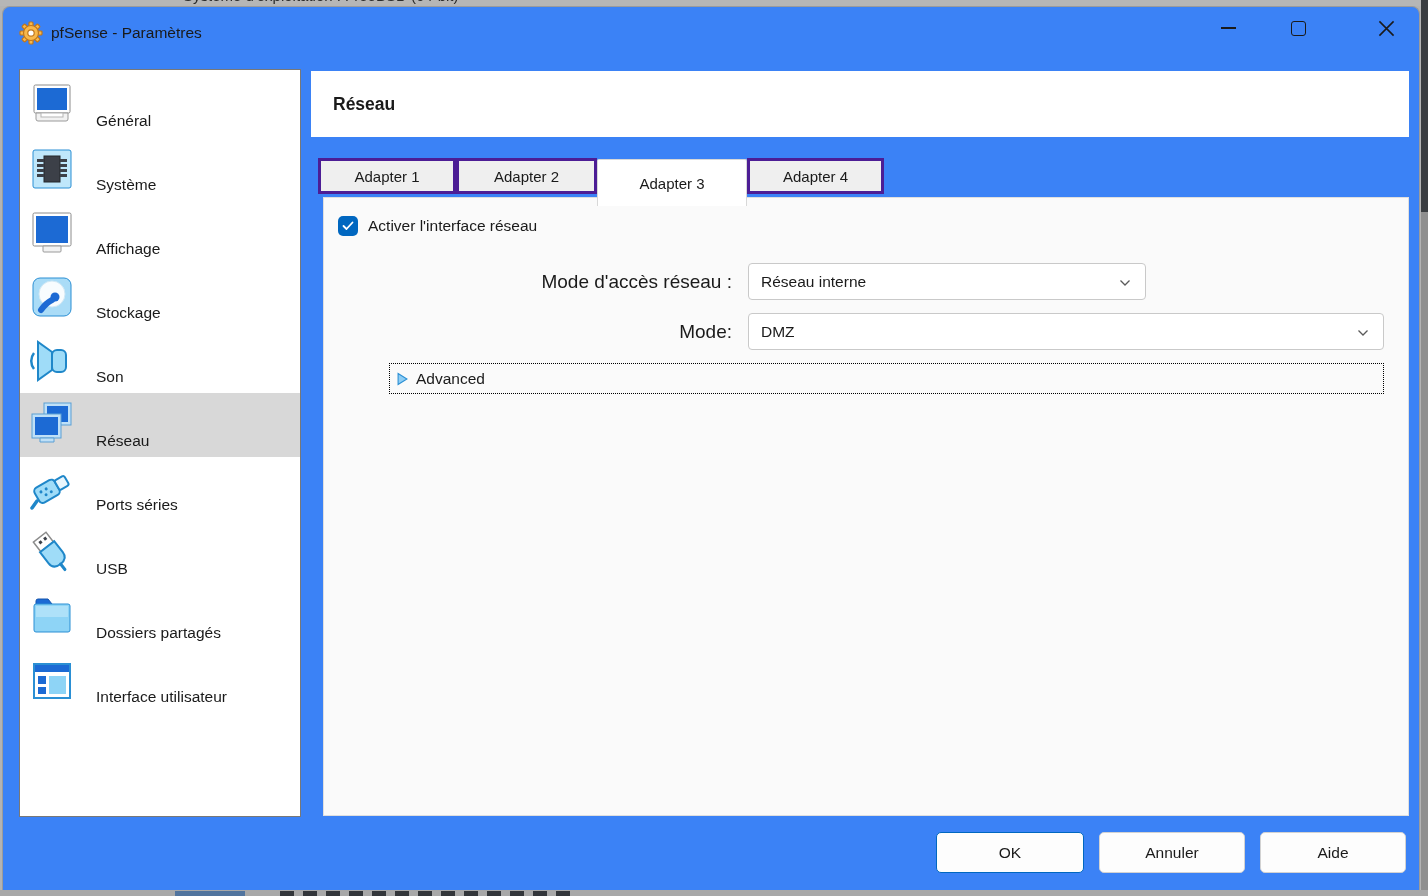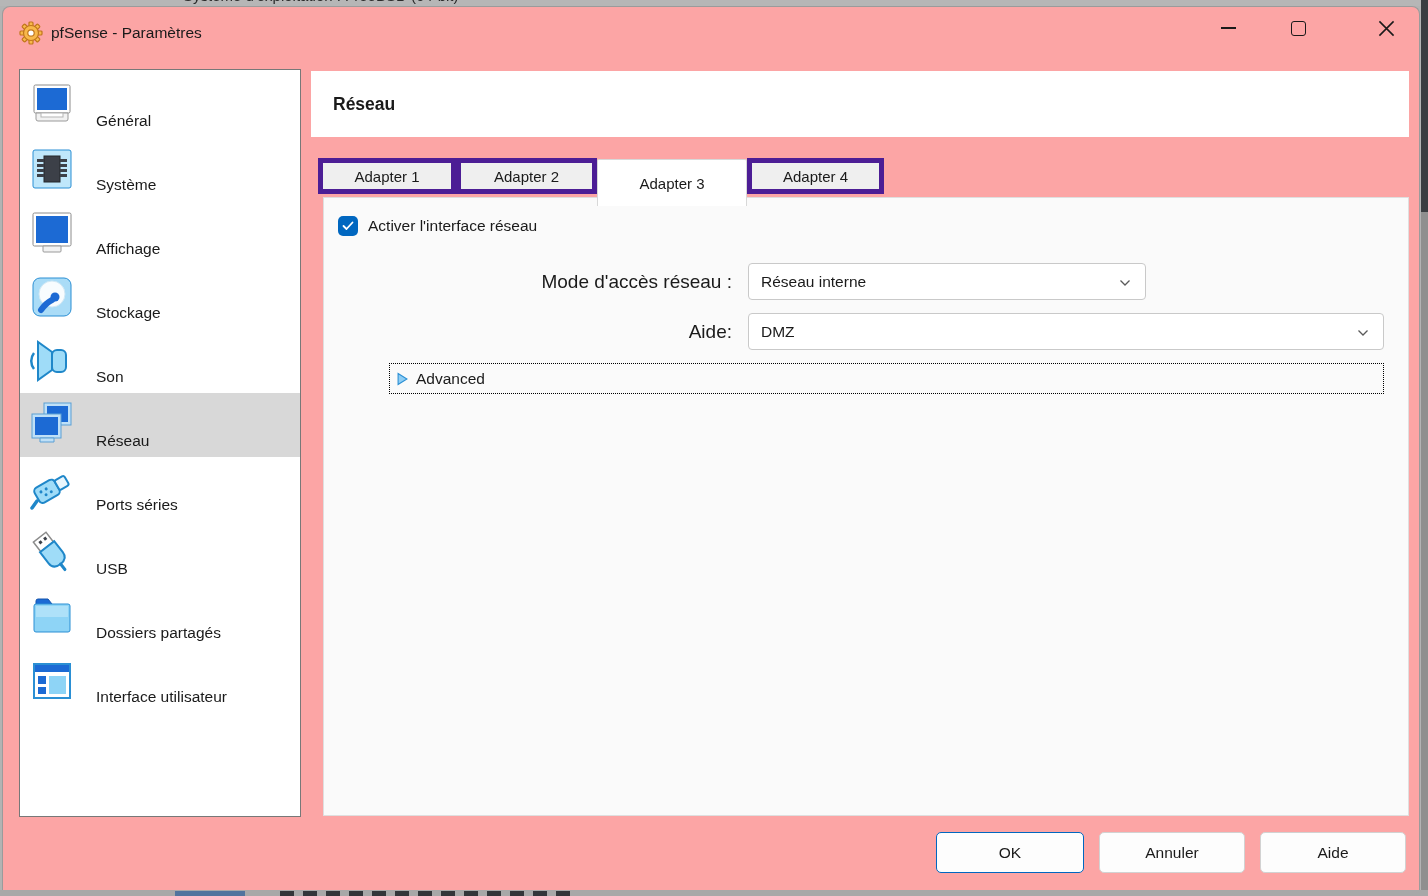--- a/index.html
+++ b/index.html
@@ -18,21 +18,21 @@
   .bg-right-dark  { position:absolute; left:1421px; top:0;    width:7px; height:212px; background:#3a3d41; }
   .bg-right-gray  { position:absolute; left:1421px; top:212px; width:7px; height:678px; background:#8f8f8f; }
   .bg-bottom { position:absolute; left:0; top:890px; width:1428px; height:6px; background:#a8a8a8; }
   .bg-bottom .frag-blue { position:absolute; left:175px; top:1px; width:70px; height:5px; background:#51749e; }
   .bg-bottom .frag-dashes { position:absolute; left:280px; top:1px; width:290px; height:5px;
       background:repeating-linear-gradient(90deg,#33363a 0 14px,transparent 14px 23px); }
 
   
   .dialog {
     position:absolute; left:2px; top:6px; width:1418px; height:884px;
-    background:#fca5a5; border:1px solid #9b9b9b; border-bottom:none;
+    background:#3b82f6; border:1px solid #9b9b9b; border-bottom:none;
     border-radius:8px 8px 0 0;
   }
 
   
   .titlebar { position:absolute; left:16px; top:6px; height:40px; display:flex; align-items:center; }
   .titlebar .app-icon { width:24px; height:24px; margin-right:8px; }
   .titlebar .title-text { font-size:15.5px; }
   .caption-btn { position:absolute; top:0; width:46px; height:42px; display:flex; align-items:center; justify-content:center; }
   .caption-btn.min { left:1202px; }
   .caption-btn.max { left:1272px; }
@@ -49,21 +49,21 @@
   .side-item.selected { background:#d8d8d8; }
   .side-item .icn { width:48px; height:48px; margin-left:8px; flex:0 0 48px; }
   .side-item .lbl { margin-left:20px; font-size:15.5px;margin-top:32px; }
 
   
   .header-band { position:absolute; left:308px; top:64px; width:1098px; height:66px; background:#ffffff; display:flex; align-items:center; }
   .header-band .page-title { margin-left:22px; font-size:17.5px; font-weight:bold; }
 
   
   .tab { position:absolute; display:flex; align-items:center; justify-content:center; font-size:15px; }
-  .tab.inactive { top:151px; height:36px; background:#efefef; border:5px solid #4c1d95; }
+  .tab.inactive { top:151px; height:36px; background:#efefef; border:3px solid #4c1d95; }
   .tab.active   { top:144px; height:47px; background:#ffffff; border:1px solid #d8d8d8; border-bottom:none; border-radius:2px 2px 0 0; z-index:3;margin-top:8px; }
   .tab.t1 { left:315px; width:138px; }
   .tab.t2 { left:453px; width:141px; }
   .tab.t3 { left:594px; width:150px; }
   .tab.t4 { left:744px; width:137px; }
 
   
   .pane { position:absolute; left:320px; top:190px; width:1086px; height:619px; background:#fafafa; border:1px solid #dfdfdf; z-index:1; }
 
   .chk-row { position:absolute; left:14px; top:18px; display:flex; align-items:center; }
@@ -288,21 +288,21 @@
     </div>
 
     <div class="form-label lbl-mode">Mode d'accès réseau :</div>
     <div class="combo combo-mode">
       <span class="combo-value">Réseau interne</span>
       <svg class="chev" width="12" height="8" viewBox="0 0 12 8">
           <path d="M1.5 1.5 L6 6 L10.5 1.5" stroke="#5a5a5a" stroke-width="1.3" fill="none"></path>
         </svg>
     </div>
 
-    <div class="form-label lbl-name">Aide:</div>
+    <div class="form-label lbl-name">Mode:</div>
     <div class="combo combo-name">
       <span class="combo-value">DMZ</span>
       <svg class="chev" width="12" height="8" viewBox="0 0 12 8">
           <path d="M1.5 1.5 L6 6 L10.5 1.5" stroke="#5a5a5a" stroke-width="1.3" fill="none"></path>
         </svg>
     </div>
 
     <div class="advanced">
       <svg class="tri" width="11" height="14" viewBox="0 0 10 12">
           <path d="M1 1 L9 6 L1 11 Z" fill="#8ecdf4" stroke="#2a8fd4"></path>

